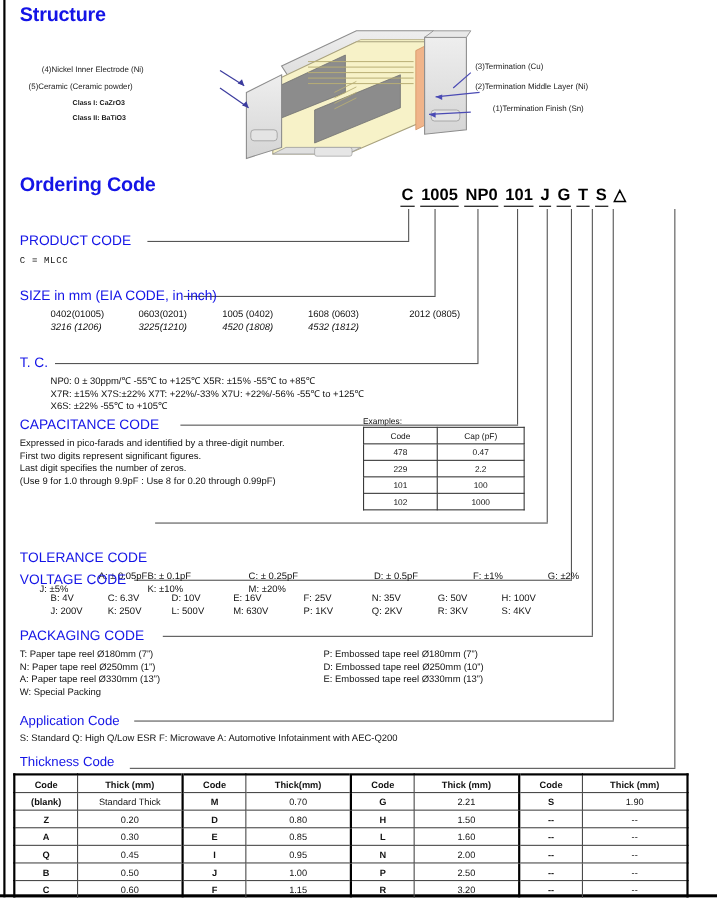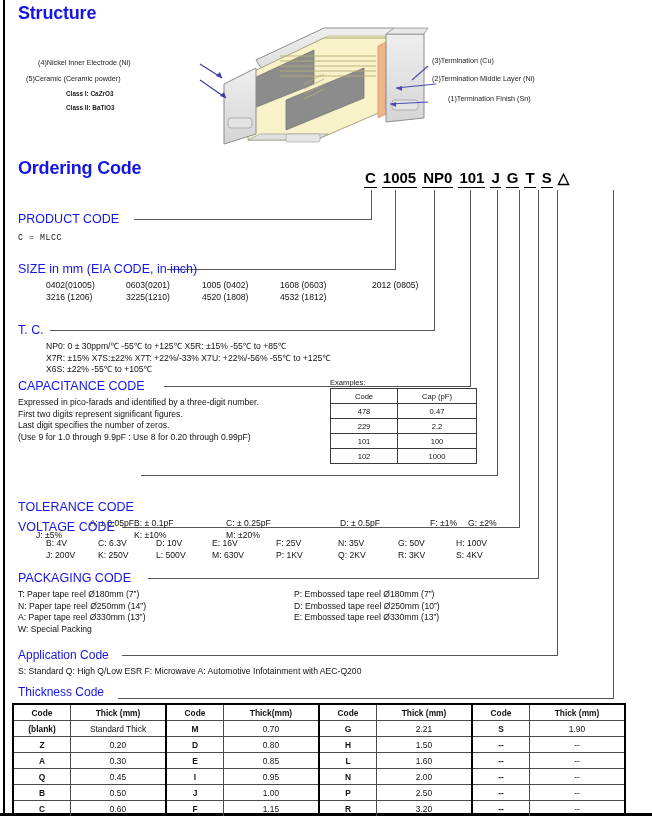--- a/index.html
+++ b/index.html
@@ -207,21 +207,21 @@
   <div class="blk" style="left:18px;top:212px;">
     <div class="blk-head">PRODUCT CODE</div>
     <div class="row mono" style="margin-top:6px;">C  =  MLCC</div>
   </div>
 
   <div class="blk" style="left:18px;top:262px;">
     <div class="blk-head">SIZE in mm (EIA CODE, in inch)</div>
     <div class="row" style="margin-top:4px;padding-left:28px;">
       <span class="cell" style="width:80px;">0402(01005)</span><span class="cell" style="width:76px;">0603(0201)</span><span class="cell" style="width:78px;">1005 (0402)</span><span class="cell" style="width:92px;">1608 (0603)</span><span class="cell">2012 (0805)</span>
     </div>
-    <div class="row" style="padding-left:28px;">
+    <div class="row" style="padding-left:28px;font-style:italic;">
       <span class="cell" style="width:80px;">3216 (1206)</span><span class="cell" style="width:76px;">3225(1210)</span><span class="cell" style="width:78px;">4520 (1808)</span><span class="cell">4532 (1812)</span>
     </div>
   </div>
 
   <div class="blk" style="left:18px;top:323px;">
     <div class="blk-head">T. C.</div>
     <div class="row" style="margin-top:4px;padding-left:28px;">NP0: 0 ± 30ppm/℃   -55℃  to +125℃        X5R: ±15%    -55℃  to +85℃</div>
     <div class="row" style="padding-left:28px;">X7R: ±15%   X7S:±22%   X7T: +22%/-33%   X7U: +22%/-56%    -55℃  to +125℃</div>
     <div class="row" style="padding-left:28px;">X6S: ±22%      -55℃  to +105℃</div>
   </div>
@@ -260,21 +260,21 @@
             <td>102</td>
             <td>1000</td>
           </tr>
       </tbody>
     </table>
   </div>
 
   <div class="blk" style="left:18px;top:468px;margin-top:32px;">
     <div class="blk-head">TOLERANCE CODE</div>
     <div class="row" style="margin-top:4px;padding-left:18px;">
-      <span class="cell" style="width:98px;text-align:right;">A: ± 0.05pF</span><span class="cell" style="width:92px;">B: ± 0.1pF</span><span class="cell" style="width:114px;">C: ± 0.25pF</span><span class="cell" style="width:90px;">D: ± 0.5pF</span><span class="cell" style="width:38px;">F: ±1%</span><span class="cell">G: ±2%</span>
+      <span class="cell" style="width:98px;text-align:right;">A: ± 0.05pF</span><span class="cell" style="width:92px;">B: ± 0.1pF</span><span class="cell" style="width:114px;">C: ± 0.25pF</span><span class="cell" style="width:90px;">D: ± 0.5pF</span><span class="cell" style="width:68px;">F: ±1%</span><span class="cell">G: ±2%</span>
     </div>
     <div class="row" style="padding-left:18px;">
       <span class="cell" style="width:98px;">J: ±5%</span><span class="cell" style="width:92px;">K: ±10%</span><span class="cell">M: ±20%</span>
     </div>
   </div>
 
   <div class="blk" style="left:18px;top:520px;">
     <div class="blk-head">VOLTAGE CODE</div>
     <div class="row" style="margin-top:4px;padding-left:28px;">
       <span class="cell" style="width:52px;">B: 4V</span><span class="cell" style="width:58px;">C: 6.3V</span><span class="cell" style="width:56px;">D: 10V</span><span class="cell" style="width:64px;">E: 16V</span><span class="cell" style="width:62px;">F: 25V</span><span class="cell" style="width:60px;">N: 35V</span><span class="cell" style="width:58px;">G: 50V</span><span class="cell">H: 100V</span>
@@ -282,21 +282,21 @@
     <div class="row" style="padding-left:28px;">
       <span class="cell" style="width:52px;">J: 200V</span><span class="cell" style="width:58px;">K: 250V</span><span class="cell" style="width:56px;">L: 500V</span><span class="cell" style="width:64px;">M: 630V</span><span class="cell" style="width:62px;">P: 1KV</span><span class="cell" style="width:60px;">Q: 2KV</span><span class="cell" style="width:58px;">R: 3KV</span><span class="cell">S: 4KV</span>
     </div>
   </div>
 
   <div class="blk" style="left:18px;top:571px;">
     <div class="blk-head">PACKAGING CODE</div>
     <div style="position:relative;margin-top:4px;">
       <div style="position:absolute;left:0;top:0;">
         <div class="row">T: Paper tape reel Ø180mm (7”)</div>
-        <div class="row">N: Paper tape reel Ø250mm (14”)</div>
+        <div class="row">N: Paper tape reel Ø250mm (1”)</div>
         <div class="row">A: Paper tape reel Ø330mm (13”)</div>
         <div class="row">W: Special Packing</div>
       </div>
       <div style="position:absolute;left:276px;top:0;">
         <div class="row">P: Embossed tape reel Ø180mm (7”)</div>
         <div class="row">D: Embossed tape reel Ø250mm (10”)</div>
         <div class="row">E: Embossed tape reel Ø330mm (13”)</div>
       </div>
     </div>
   </div>

